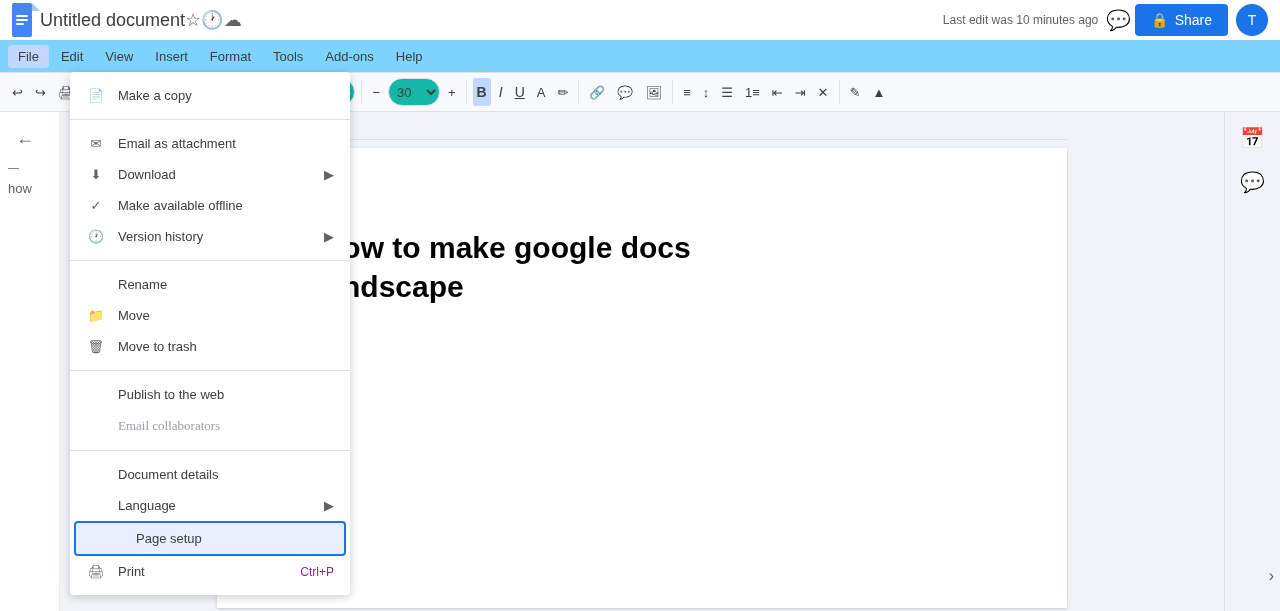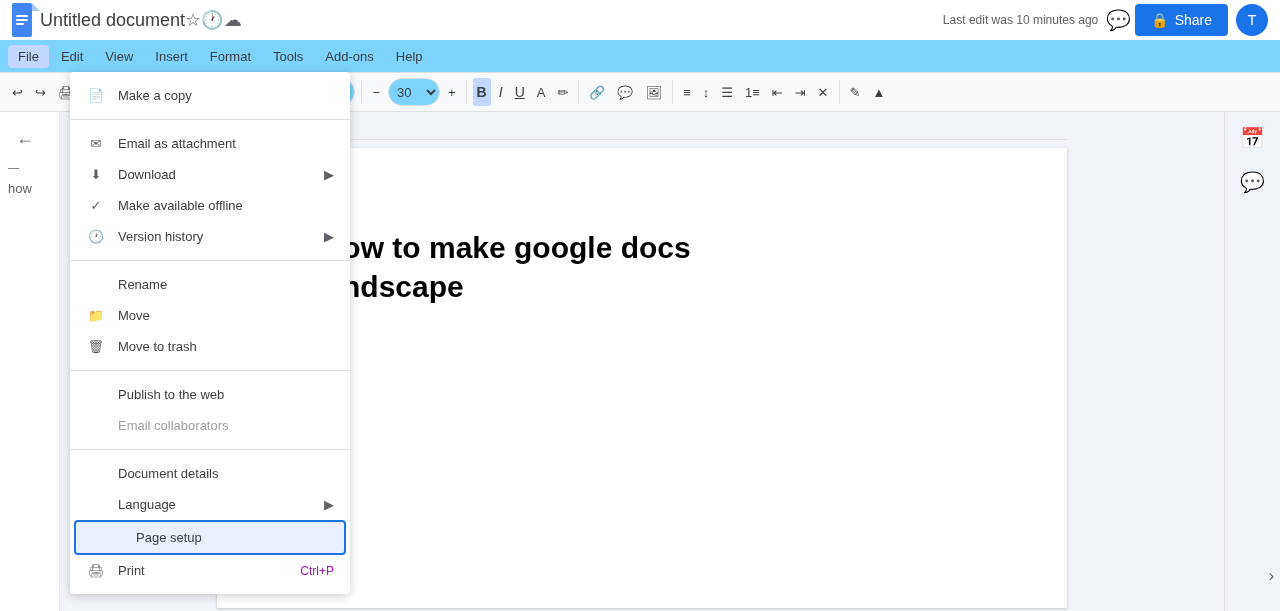--- a/index.html
+++ b/index.html
@@ -29,21 +29,21 @@
       display: flex; align-items: center; height: 40px;
       background: #f8f9fa; border-top: 1px solid #e0e0e0; border-bottom: 1px solid #e0e0e0;
       padding: 0 8px; gap: 4px; overflow: hidden;
     }
     .toolbar-btn {
       height: 28px; display: flex; align-items: center; justify-content: center;
       border-radius: 3px; cursor: pointer; color: #3c4043; border: none; background: transparent;
       padding: 0 4px; font-size: 13px;
     }
     .toolbar-select {
-      height: 28px; border: 1px solid #e0e0e0; border-radius: 14px; background: #7dd3fc;
+      height: 28px; border: 1px solid #e0e0e0; border-radius: 14px; background: #14b8a6;
       font-size: 13px; color: #3c4043; padding: 0 4px; cursor: pointer;
     }
     .toolbar-sep { width: 1px; height: 24px; background: #e0e0e0; margin: 0 2px; }
     .toolbar-bold { font-weight: bold; font-size: 14px; }
     .toolbar-italic { font-style: italic; font-size: 14px; }
     .toolbar-underline { text-decoration: underline; font-size: 14px; }
 
     
     .main-area {
       display: flex; height: calc(611px - 112px); background: #f0f4f9;
@@ -72,21 +72,21 @@
       box-shadow: 0 2px 10px rgba(0,0,0,0.2); width: 280px;
       padding: 8px 0; font-size: 13px; color: #3c4043;
     }
     .dropdown-item {
       display: flex; align-items: center; padding: 8px 16px;
       cursor: pointer; position: relative; gap: 12px;
     }
     .dropdown-item.highlighted { background: #e8f0fe; border: 2px solid #1a73e8; border-radius: 4px; margin: 0 4px; padding: 8px 28px; }
     .dropdown-item .icon { width: 20px; display: flex; align-items: center; justify-content: center; color: #5f6368; flex-shrink: 0; }
     .dropdown-item .arrow { margin-left: auto; color: #5f6368; }
-    .dropdown-item.disabled { color: #9aa0a6; cursor: default; }
+    .dropdown-item.disabled { color: #9aa0a6; cursor: default; font-family: Liberation Serif, serif; }
     .dropdown-sep { height: 1px; background: #e0e0e0; margin: 8px 0; }
   </style>
 </head>
 <body>
 
 <div class="title-bar">
   <div style="width:28px;height:34px;position:relative;flex-shrink:0;">
     <svg width="28" height="34" viewBox="0 0 28 34">
       <rect width="20" height="34" rx="2" fill="#4285f4"></rect>
       <polygon points="20,0 28,8 20,8" fill="#a8c7fa"></polygon>

